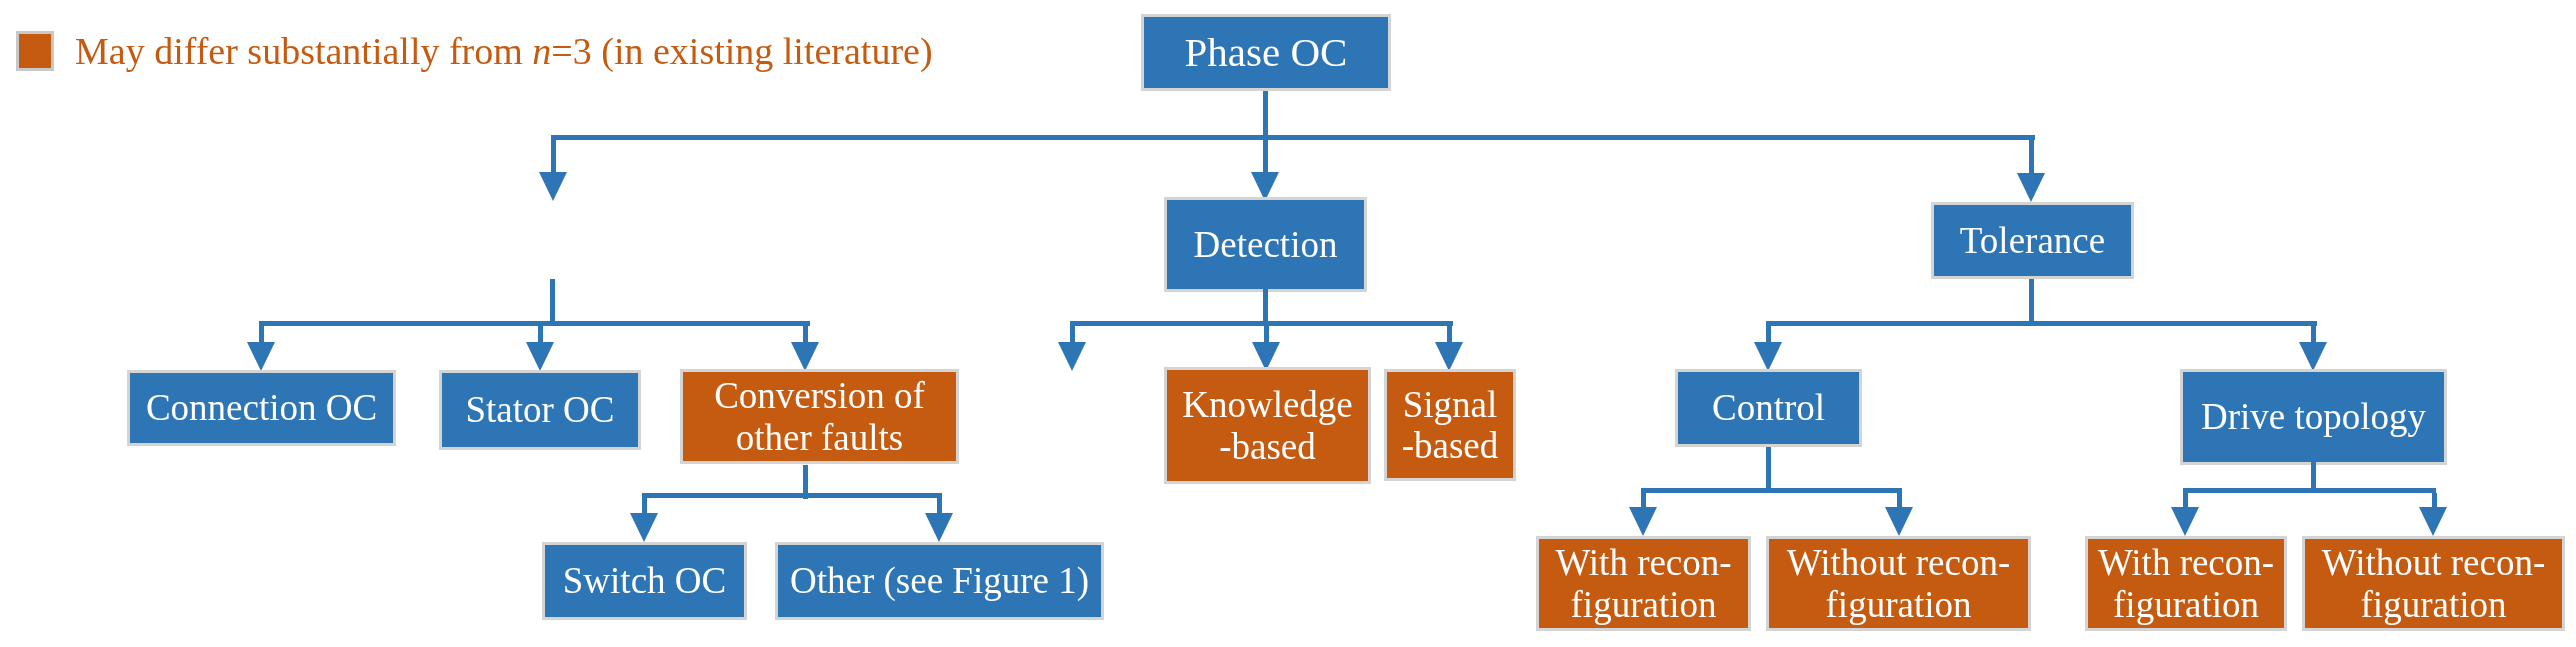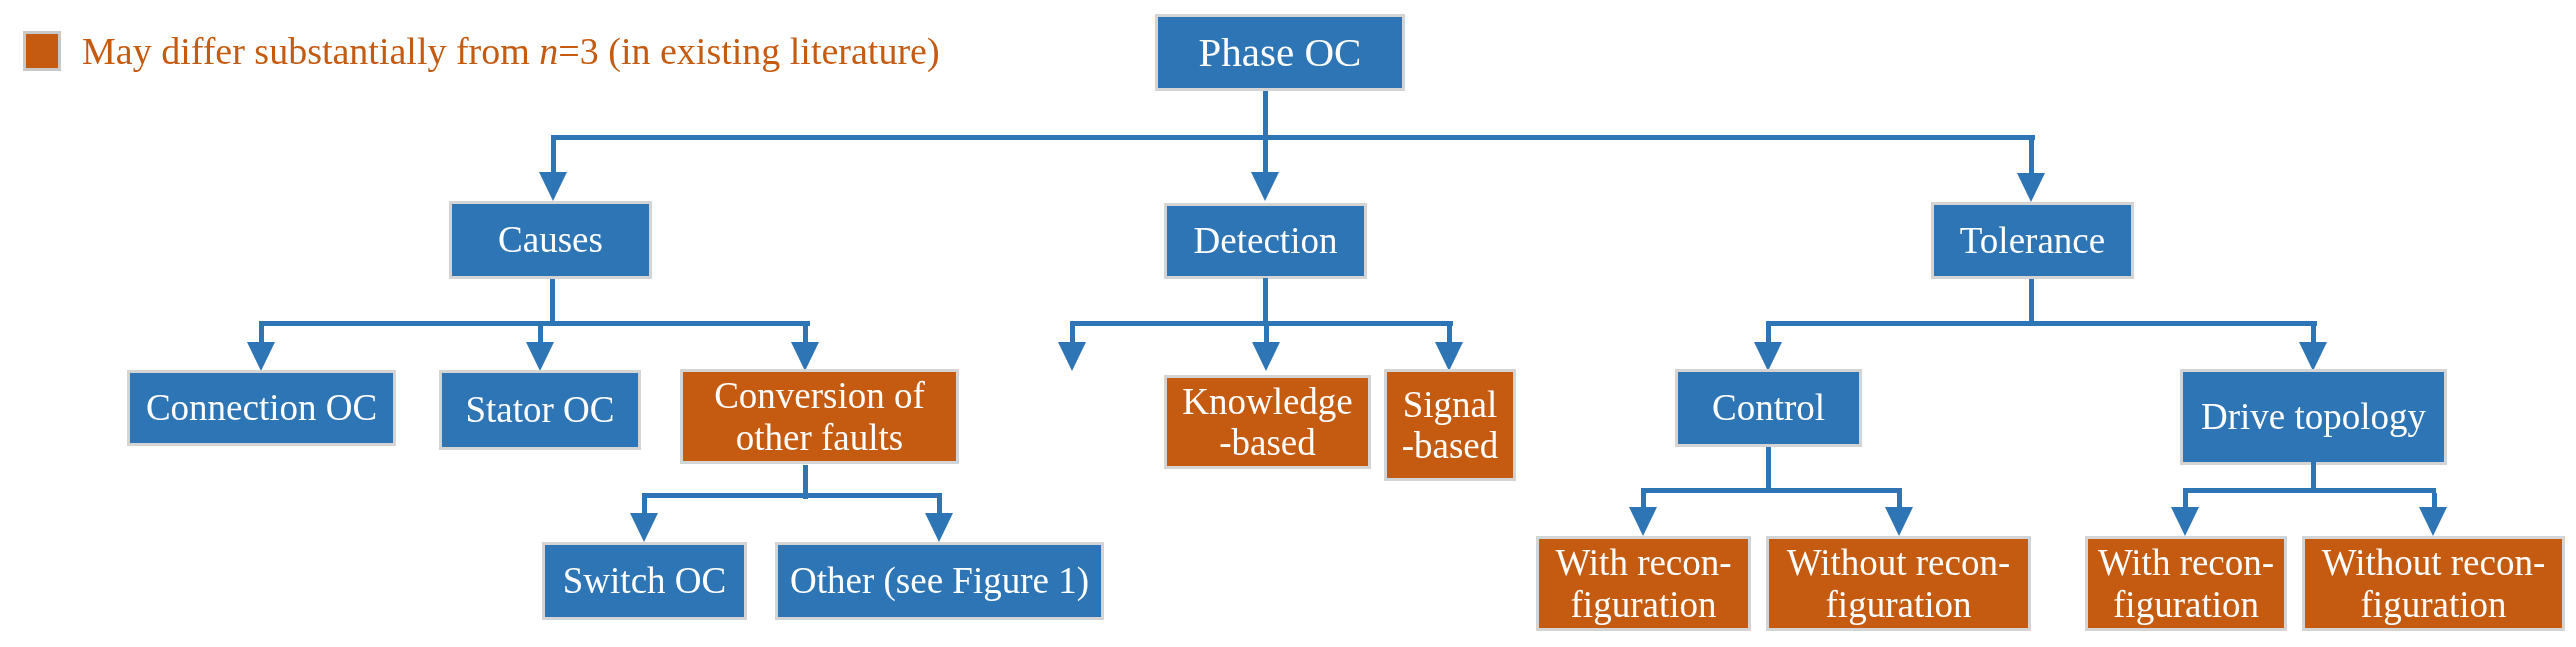--- a/index.html
+++ b/index.html
@@ -15,31 +15,31 @@
     box-sizing:border-box;
     display:flex;align-items:center;justify-content:center;
     text-align:center;
     color:#ffffff;
     font-size:37px;line-height:1.12;
     white-space:pre-line;
     border:3.2px solid #D4D4D4;
   }
   .node.blue{background:#2E75B6;}
   .node.orange{background:#C55A11;}
-  .node.root{font-size:41px;margin-left:14px;}
+  .node.root{font-size:41px;}
   .seg{position:absolute;background:#2E75B6;}
   .arrow{
     position:absolute;width:0;height:0;
     border-left:14.6px solid transparent;
     border-right:14.6px solid transparent;
     border-top:29px solid #2E75B6;
   }
   #legend{
     position:absolute;left:16px;top:29px;
-    display:flex;align-items:center;margin-left:7px;
+    display:flex;align-items:center;
   }
   #legend .swatch{
     width:32px;height:34px;
     background:#C55A11;border:3.2px solid #C8C8C8;
     margin-right:21px;
   }
   #legend .legend-text{
     font-size:38px;color:#C55A11;white-space:pre;
   }
   #legend .legend-var{font-style:italic;}
@@ -58,22 +58,21 @@
 
   <div class="seg" style="left:1263px;top:91px;width:5.1px;height:49px"></div>
   <div class="seg" style="left:551px;top:135px;width:1484px;height:5.1px"></div>
   <div class="seg" style="left:551px;top:140px;width:5.1px;height:32px"></div>
   <div class="arrow" style="left:539px;top:172px"></div>
   <div class="seg" style="left:1263px;top:140px;width:5.1px;height:32px"></div>
   <div class="arrow" style="left:1251px;top:172px"></div>
   <div class="seg" style="left:2029px;top:140px;width:5.1px;height:33px"></div>
   <div class="arrow" style="left:2017px;top:173px"></div>
 
-  <div class="node blue" style="left:449px;top:201px;width:203px;height:78px">Causes</div>
-  <div class="node blue" style="left:1164px;top:203px;width:203px;height:76px">Detection</div>
+  <div class="node blue" style="left:1164px;top:197px;width:203px;height:95px">Detection</div>
   <div class="node blue" style="left:1931px;top:202px;width:203px;height:77px">Tolerance</div>
 
   <div class="seg" style="left:550px;top:279px;width:5.1px;height:47px"></div>
   <div class="seg" style="left:259px;top:321px;width:551px;height:5.1px"></div>
   <div class="seg" style="left:259px;top:326px;width:5.1px;height:16px"></div>
   <div class="arrow" style="left:247px;top:342px"></div>
   <div class="seg" style="left:538px;top:326px;width:5.1px;height:16px"></div>
   <div class="arrow" style="left:526px;top:342px"></div>
   <div class="seg" style="left:803px;top:326px;width:5.1px;height:16px"></div>
   <div class="arrow" style="left:791px;top:342px"></div>
@@ -91,21 +90,21 @@
   <div class="seg" style="left:1766px;top:321px;width:551px;height:5.1px"></div>
   <div class="seg" style="left:1766px;top:326px;width:5.1px;height:16px"></div>
   <div class="arrow" style="left:1754px;top:342px"></div>
   <div class="seg" style="left:2311px;top:326px;width:5.1px;height:16px"></div>
   <div class="arrow" style="left:2299px;top:342px"></div>
 
   <div class="node blue" style="left:127px;top:370px;width:269px;height:76px">Connection OC</div>
   <div class="node blue" style="left:439px;top:370px;width:202px;height:80px">Stator OC</div>
   <div class="node orange" style="left:680px;top:369px;width:279px;height:95px">Conversion of
 other faults</div>
-  <div class="node orange" style="left:1164px;top:375px;width:207px;height:94px">Knowledge
+  <div class="node orange" style="left:1164px;top:367px;width:207px;height:117px">Knowledge
 -based</div>
   <div class="node orange" style="left:1384px;top:369px;width:132px;height:112px">Signal
 -based</div>
   <div class="node blue" style="left:1675px;top:369px;width:187px;height:78px">Control</div>
   <div class="node blue" style="left:2180px;top:369px;width:267px;height:96px">Drive topology</div>
 
   <div class="seg" style="left:803px;top:465px;width:5.1px;height:34px"></div>
   <div class="seg" style="left:642px;top:493px;width:300px;height:5.1px"></div>
   <div class="seg" style="left:642px;top:498px;width:5.1px;height:14.6px"></div>
   <div class="arrow" style="left:630px;top:513px"></div>

